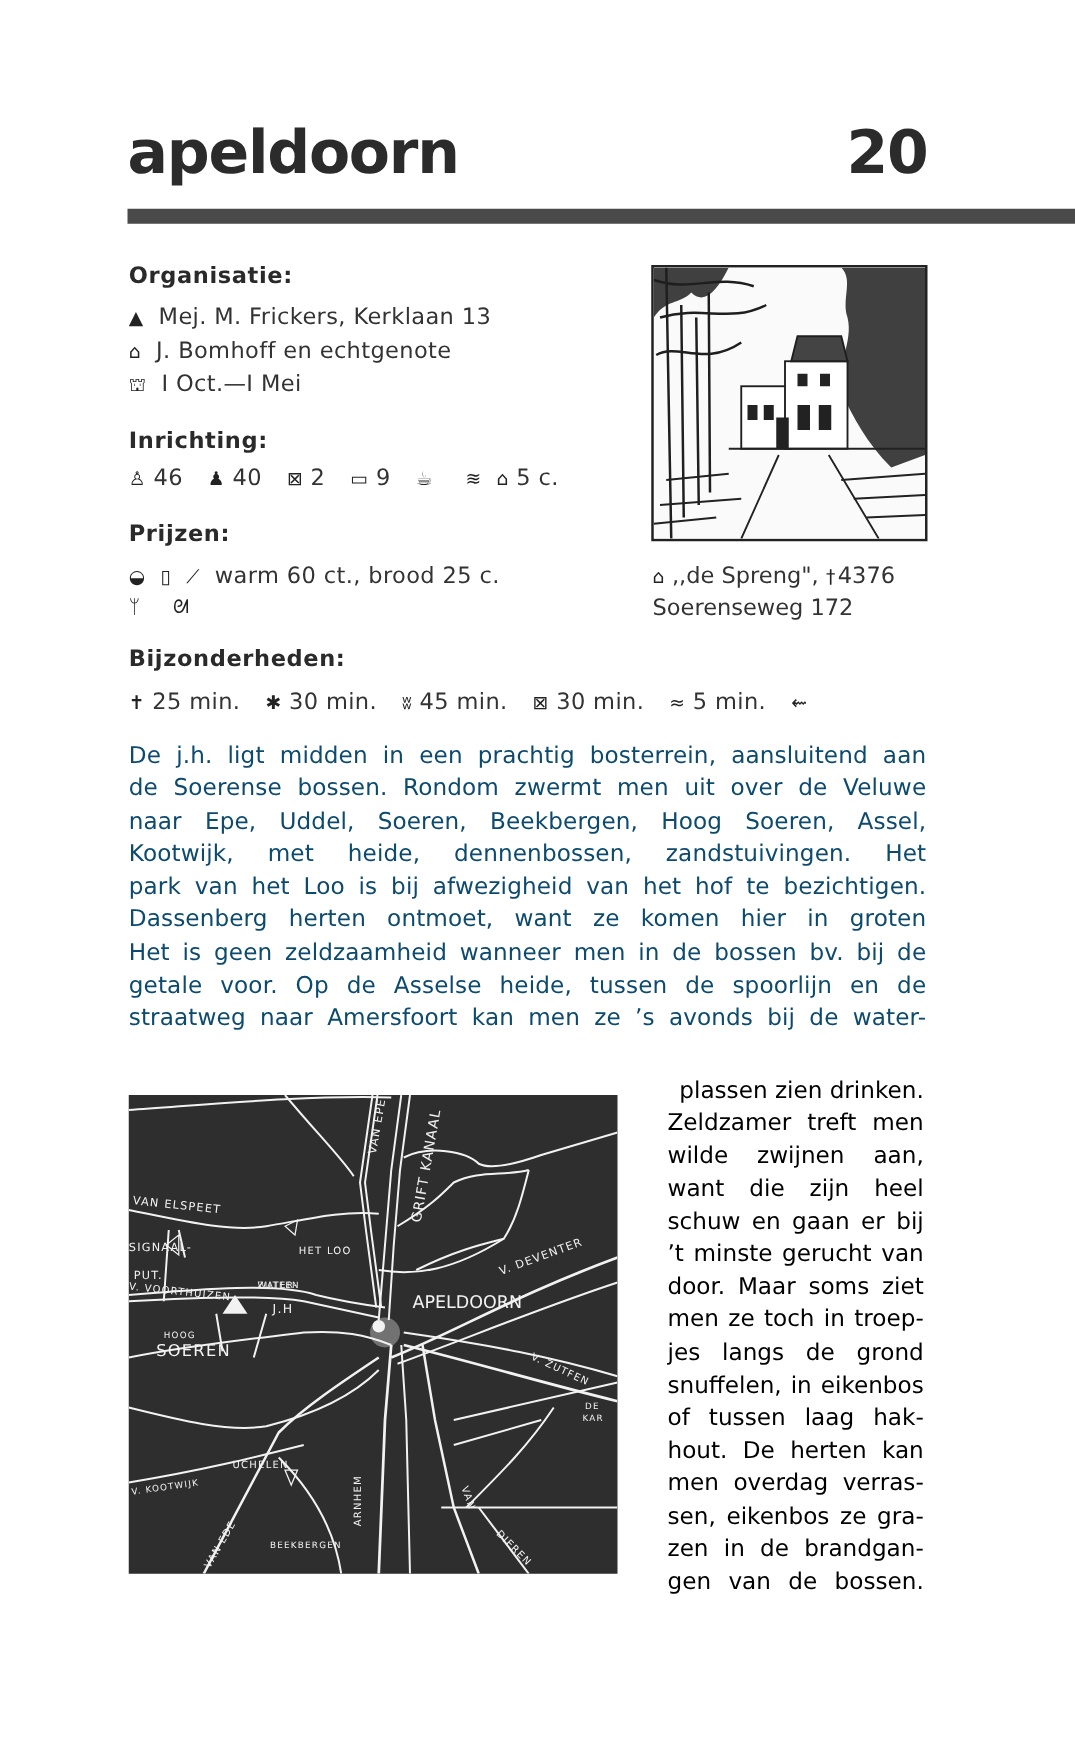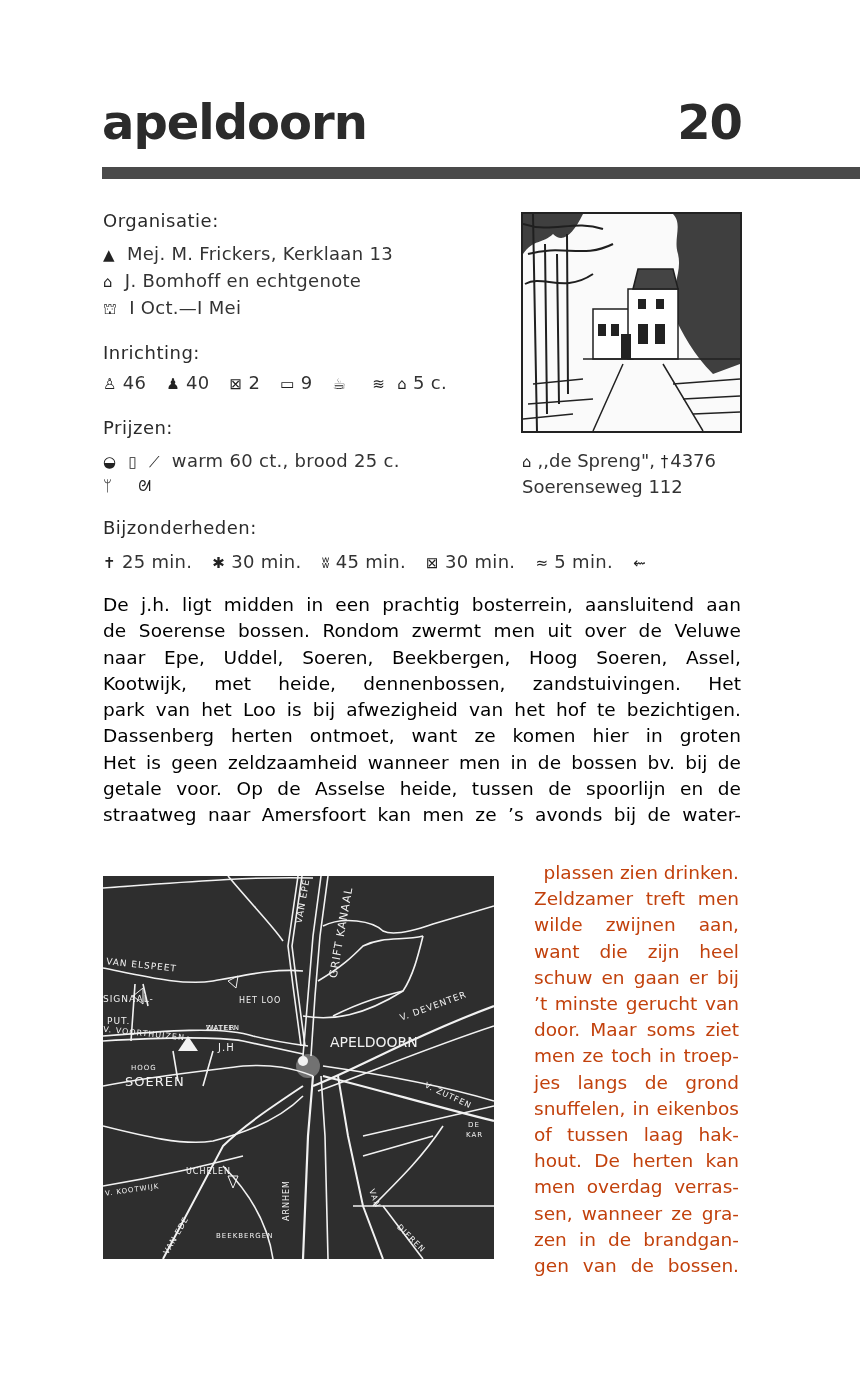--- a/index.html
+++ b/index.html
@@ -12,39 +12,39 @@
     letter-spacing: -1px; color: #2b2b2b; line-height: 1;
   }
   .page-number {
     position: absolute; right: 118px; top: 98px; font-size: 48px; font-weight: bold;
     color: #2b2b2b; line-height: 1; letter-spacing: -1px;
   }
   .title-rule {
     position: absolute; left: 102px; top: 167px; width: 758px; height: 12px; background: #4a4a4a;
   }
   .section-heading {
-    position: absolute; left: 103px; font-size: 18px; font-weight: normal; letter-spacing: 0.5px; color: #2a2a2a;
+    position: absolute; left: 103px; font-size: 18px; font-weight: bold; letter-spacing: 0.5px; color: #2a2a2a;
   }
   .line {
     position: absolute; left: 103px; font-size: 18px; white-space: nowrap; color: #333; letter-spacing: 0.3px;
   }
   .sym { display: inline-block; font-size: 15px; margin-right: 6px; color: #222; }
   .gap { display: inline-block; width: 14px; }
   .photo {
     position: absolute; left: 521px; top: 212px; width: 217px; height: 217px; border: 2px solid #222;
     background: #fff; overflow: hidden;
   }
   .caption { position: absolute; left: 522px; font-size: 18px; color: #333; white-space: nowrap; }
   .body-text {
     position: absolute; left: 103px; top: 592px; width: 638px; font-size: 18.5px; line-height: 26.3px;
-    text-align: justify; color: #000000; letter-spacing: 0.1px;
+    text-align: justify; color: #0c4a6e; letter-spacing: 0.1px;
   }
   .body-text p { margin: 0; text-align-last: justify; }
   .side-text {
-    position: absolute; left: 534px; top: 860px; width: 205px; font-size: 18.5px; line-height: 26.2px; color: #c2410c;
+    position: absolute; left: 534px; top: 860px; width: 205px; font-size: 18.5px; line-height: 26.2px; color: #000000;
   }
   .side-text p { margin: 0; text-align: justify; text-align-last: justify; }
   .map {
     position: absolute; left: 103px; top: 876px; width: 391px; height: 383px; background: #2e2e2e; overflow: hidden;
   }
   .map svg { position: absolute; left: 0; top: 0; }
   .map-label {
     position: absolute; color: #f2f2f2; font-size: 9px; letter-spacing: 1px; white-space: nowrap;
     font-family: "DejaVu Sans", sans-serif;
   }
@@ -126,21 +126,21 @@
       <path d="M100 150 L70 217 M140 150 L180 217"></path>
       <path d="M10 170 L60 165 M5 190 L70 185 M0 205 L50 200"></path>
       <path d="M150 170 L217 165 M160 185 L217 182 M170 200 L217 198"></path>
     </g>
   </svg>
 </div>
 <div class="caption" style="top:450px;">
   <span class="sym">⌂</span><span>,,de Spreng",</span>
   <span class="sym" style="margin-right:2px;">†</span><span>4376</span>
 </div>
-<div class="caption" style="top:476px;">Soerenseweg  112</div>
+<div class="caption" style="top:476px;">Soerenseweg  172</div>
 
 <div class="section-heading" style="top:517px;">Bijzonderheden:</div>
 <div class="line" style="top:551px;">
   <span class="sym">✝</span><span>25  min.</span><span class="gap"></span>
   <span class="sym">✱</span><span>30  min.</span><span class="gap"></span>
   <span class="sym">ʬ</span><span>45  min.</span><span class="gap"></span>
   <span class="sym">⊠</span><span>30  min.</span><span class="gap"></span>
   <span class="sym">≈</span><span>5  min.</span><span class="gap"></span>
   <span class="sym">⇜</span>
 </div>
@@ -164,21 +164,21 @@
   <p>want die zijn heel</p>
   <p>schuw en gaan er bij</p>
   <p>’t minste gerucht van</p>
   <p>door. Maar soms ziet</p>
   <p>men ze toch in troep-</p>
   <p>jes langs de grond</p>
   <p>snuffelen, in eikenbos</p>
   <p>of tussen laag hak-</p>
   <p>hout. De herten kan</p>
   <p>men overdag verras-</p>
-  <p>sen, wanneer ze gra-</p>
+  <p>sen, eikenbos ze gra-</p>
   <p>zen in de brandgan-</p>
   <p>gen van de bossen.</p>
 </div>
 
 <div class="map">
   <svg width="391" height="383" viewBox="0 0 391 383">
     <g stroke="#f2f2f2" fill="none" stroke-width="1.6">
 
       <path d="M0 12 C60 8 140 0 210 2"></path>
       <path d="M125 0 C150 30 170 50 180 65"></path>

